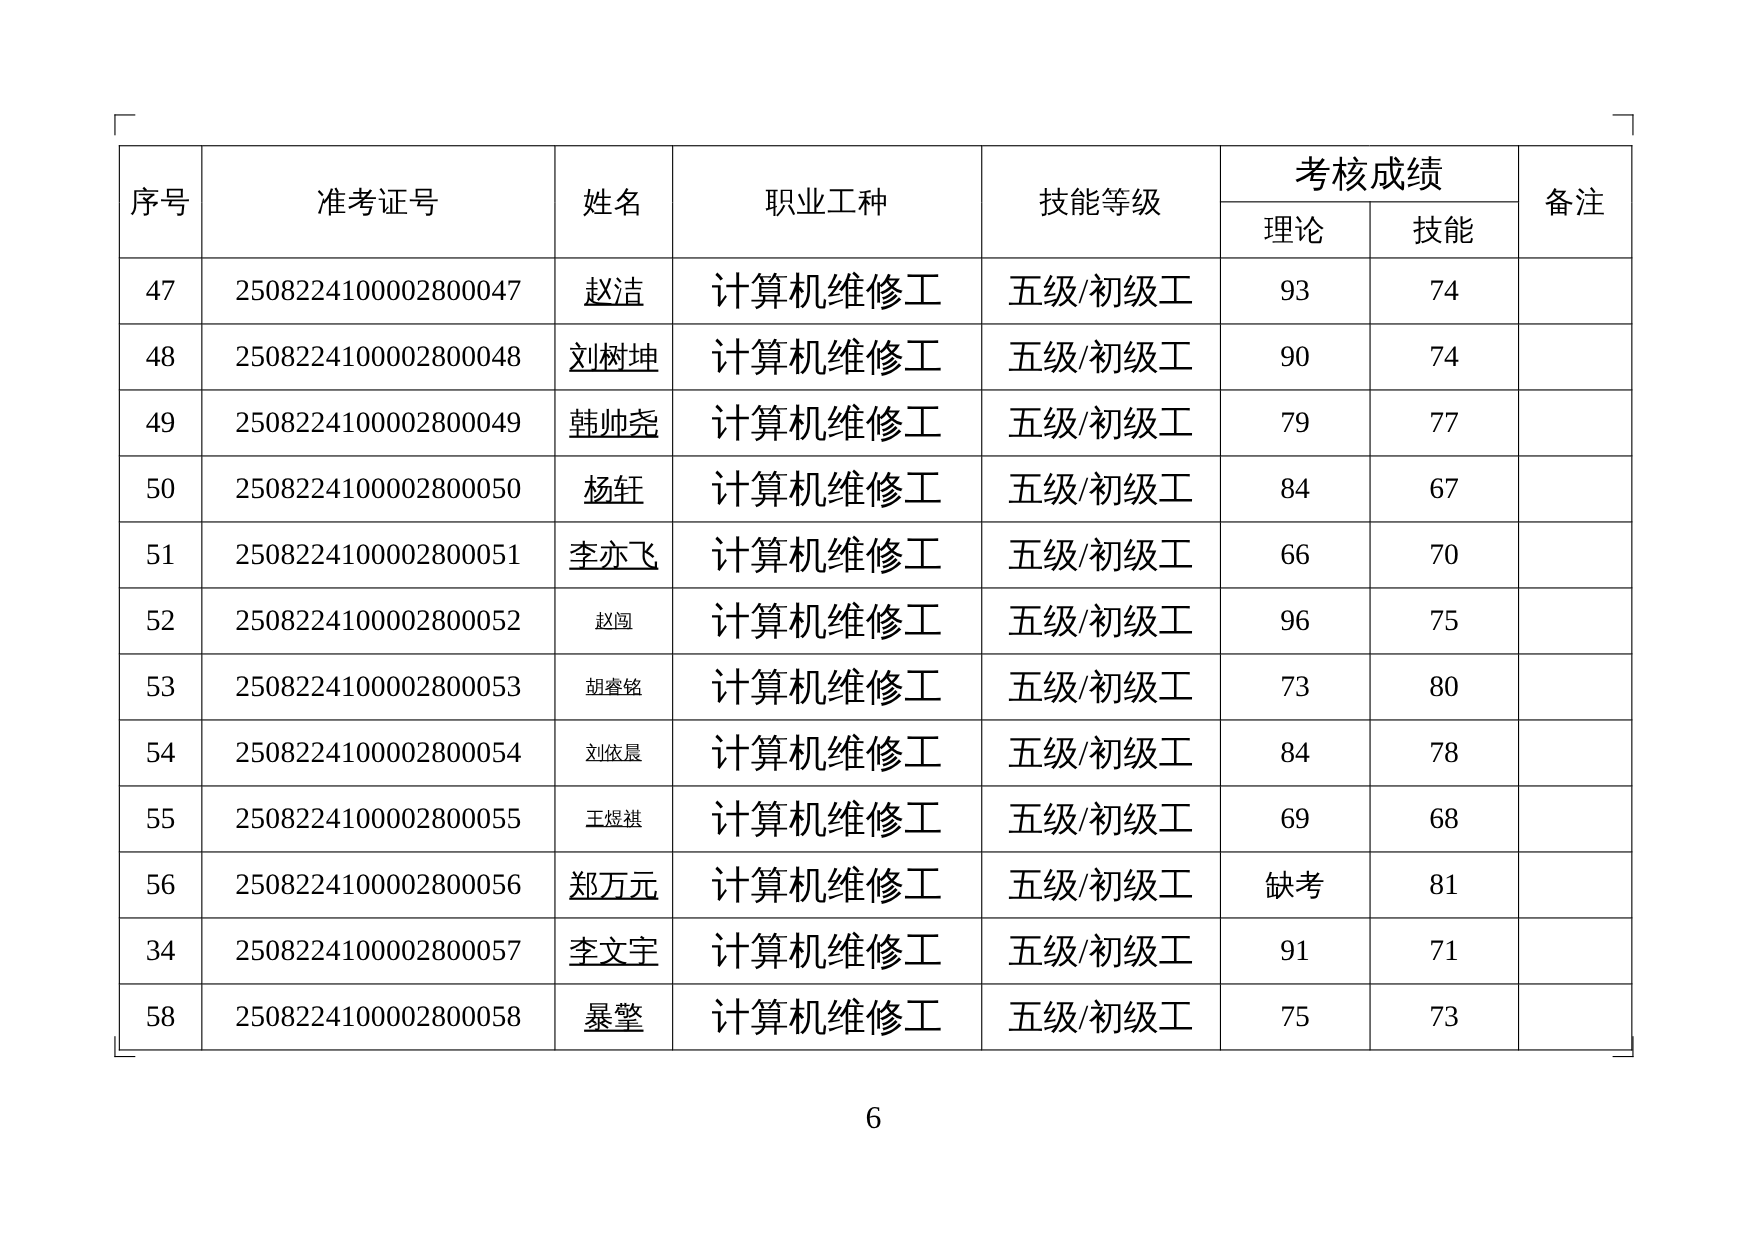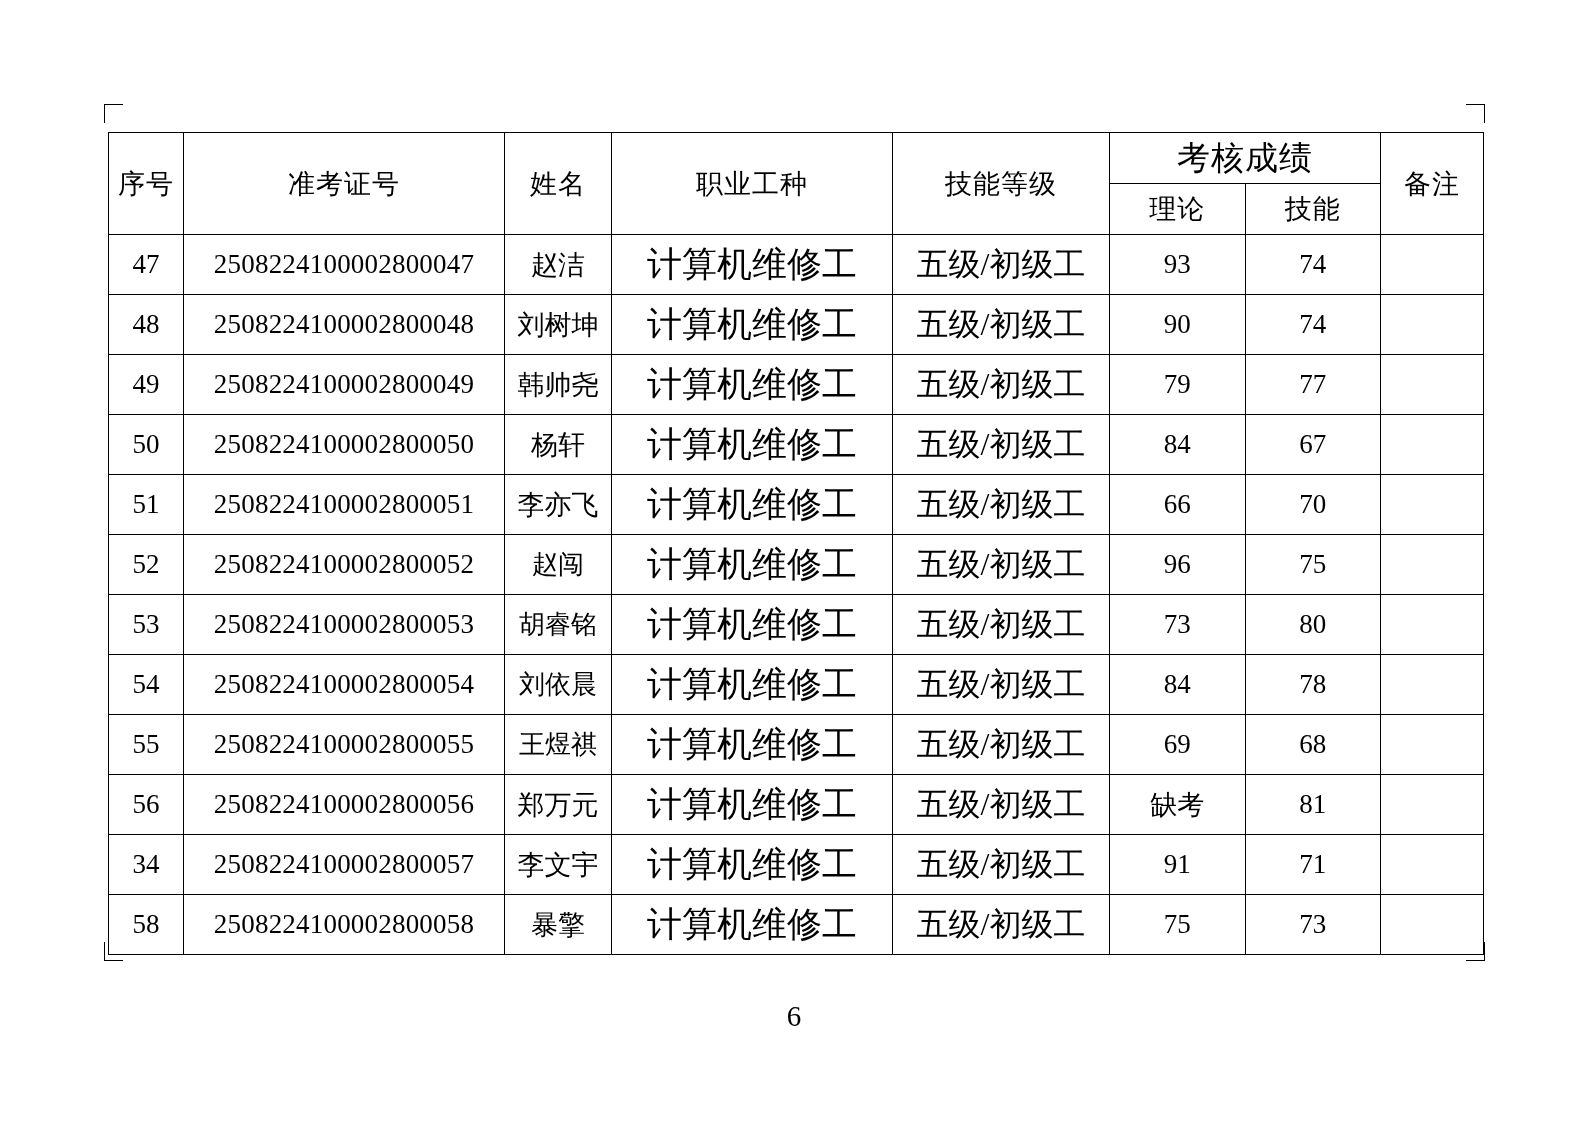--- a/index.html
+++ b/index.html
@@ -83,22 +83,23 @@
     font-size: 27px;
     text-align: left;
     padding-left: 14px;
     letter-spacing: 0.2px;
     margin-top: 48px;
   }
   td.name {
     font-size: 27px;
     text-align: left;
     padding-left: 14px;
-  }
-  td.name.small { font-size: 26px; }
+    text-decoration: underline;
+  }
+  td.name.small { font-size: 17px; }
   td.job { font-size: 35px; }
   td.level { font-size: 32px; }
   td.score { font-size: 27px; }
   td.remark { font-size: 27px; }
 
   .page-number {
     position: absolute;
     left: 0;
     top: 1000px;
     width: 1588px;

